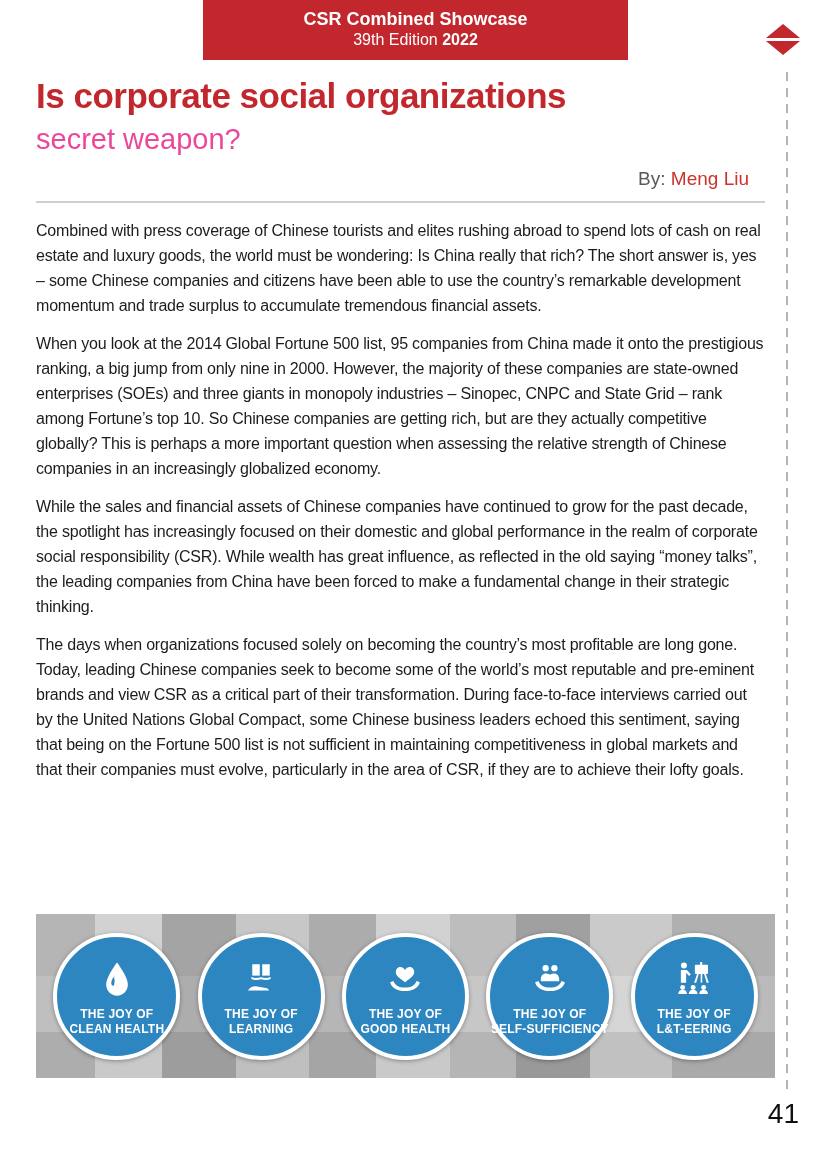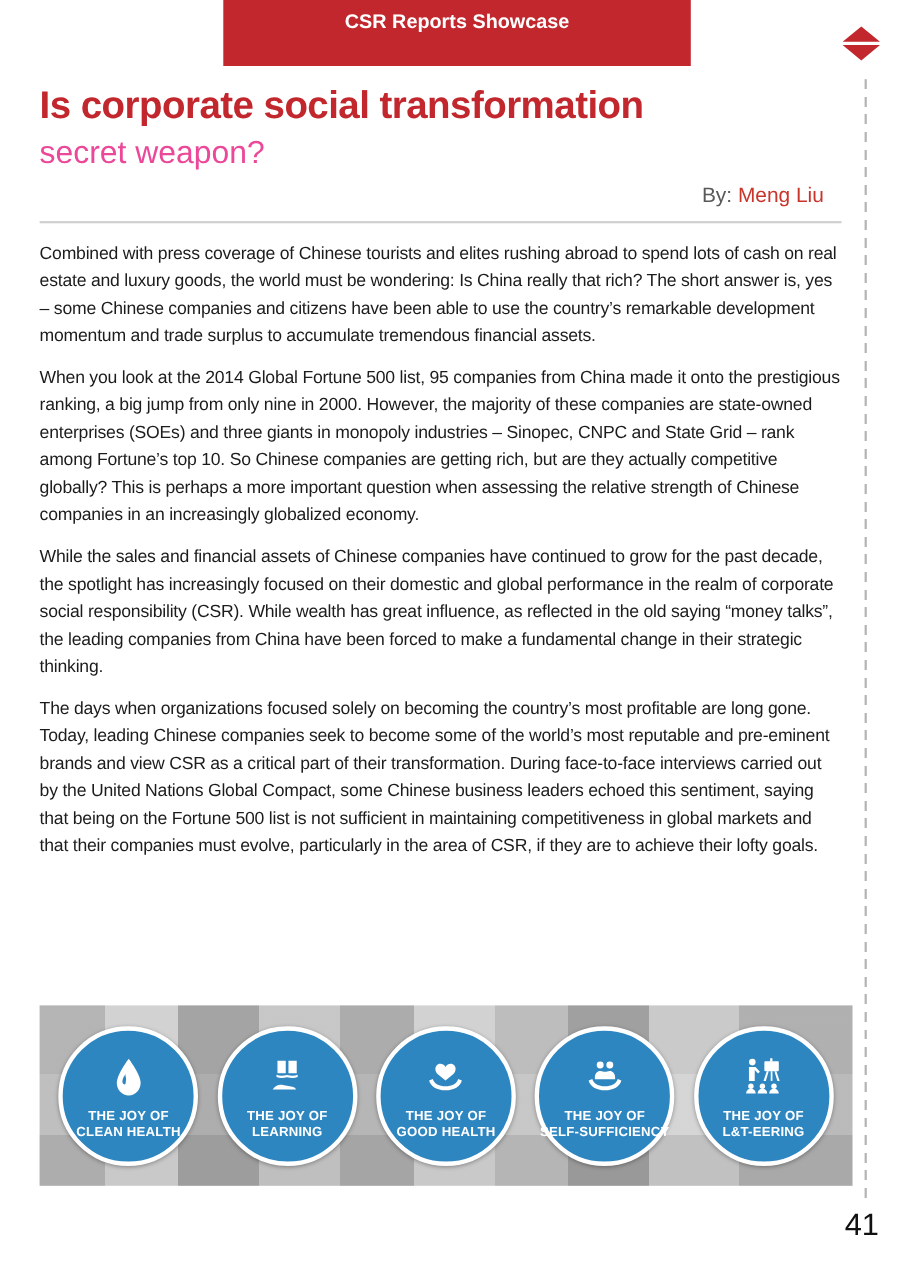--- a/index.html
+++ b/index.html
@@ -75,31 +75,35 @@
   .page-number{
     position:absolute;right:28px;top:1098px;font-size:28px;color:#111;
   }
 </style>
 </head>
 <body>
 
 <div class="page">
 
   <header class="masthead">
-    <div class="masthead-title">CSR Reports Showcase</div>
+    <div class="masthead-title">CSR Combined Showcase</div>
+    <div class="masthead-subtitle">
+      <span>39th Edition</span>
+      <b>2022</b>
+    </div>
   </header>
 
   <div class="diamond">
     <div class="tri-up"></div>
     <div class="tri-down"></div>
   </div>
 
   <div class="vline"></div>
 
-  <h1 class="title-red">Is corporate social transformation</h1>
+  <h1 class="title-red">Is corporate social organizations</h1>
   <h2 class="title-black">secret weapon?</h2>
 
   <div class="byline">
     <span>By:</span>
     <span class="author">Meng Liu</span>
   </div>
 
   <div class="rule"></div>
 
   <div class="article">

